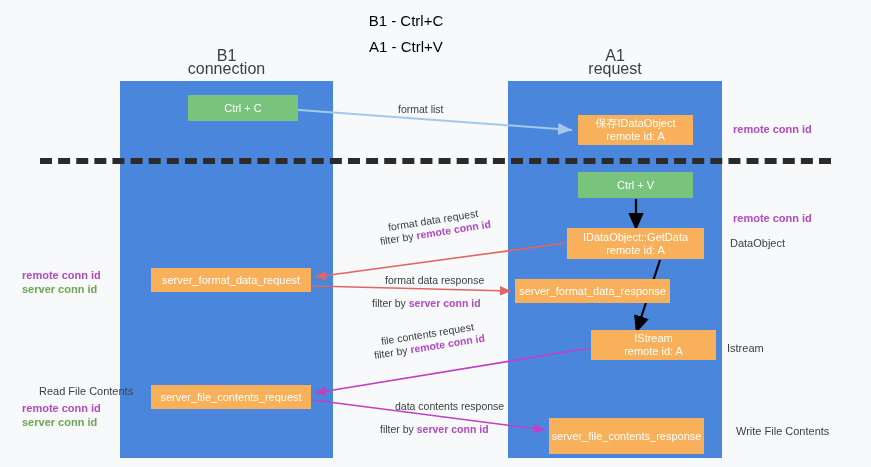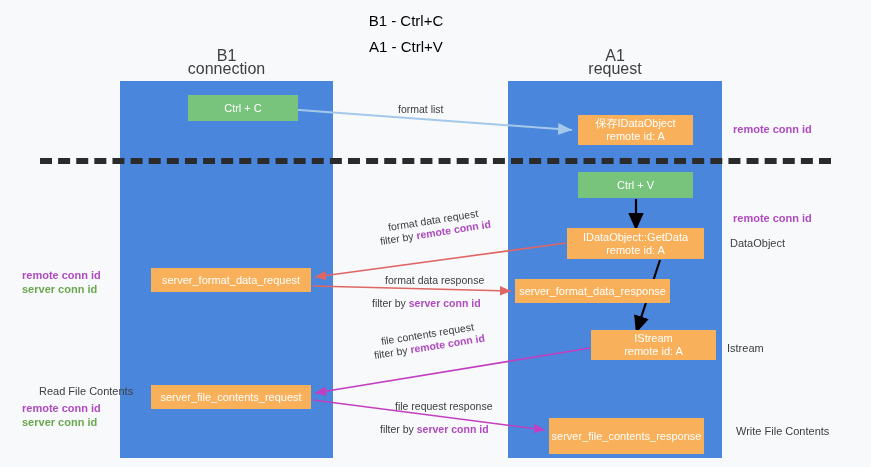--- a/index.html
+++ b/index.html
@@ -178,16 +178,16 @@
 
   <div class="abs elabel rot-up" id="el-fdreq">format data request</div>
   <div class="abs elabel rot-up" id="el-fdreq2"><span>filter by </span><span class="purple">remote conn id</span></div>
 
   <div class="abs elabel" id="el-fdresp">format data response</div>
   <div class="abs elabel" id="el-fdresp2"><span>filter by </span><span class="purple">server conn id</span></div>
 
   <div class="abs elabel rot-up" id="el-fcreq">file contents request</div>
   <div class="abs elabel rot-up" id="el-fcreq2"><span>filter by </span><span class="purple">remote conn id</span></div>
 
-  <div class="abs elabel" id="el-fcresp">file request response</div>
+  <div class="abs elabel" id="el-fcresp">data contents response</div>
   <div class="abs elabel" id="el-fcresp2"><span>filter by </span><span class="purple">server conn id</span></div>
 
 </div>
 
 </body></html>

